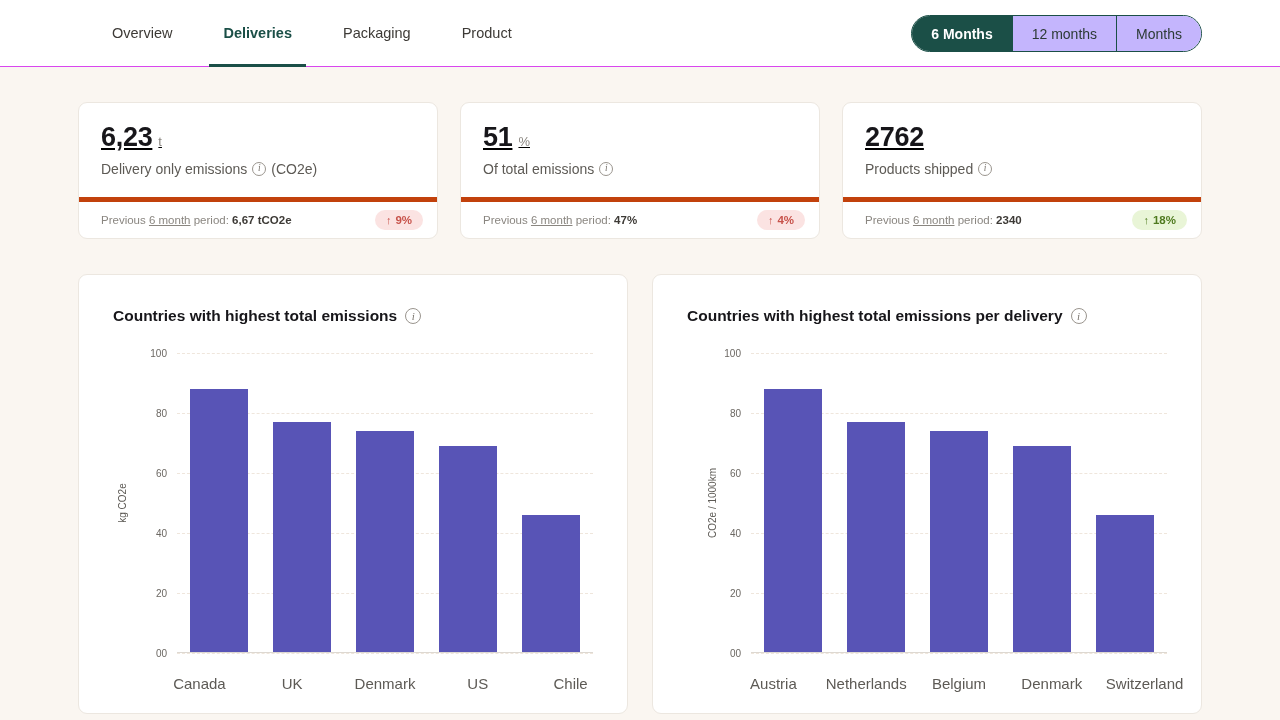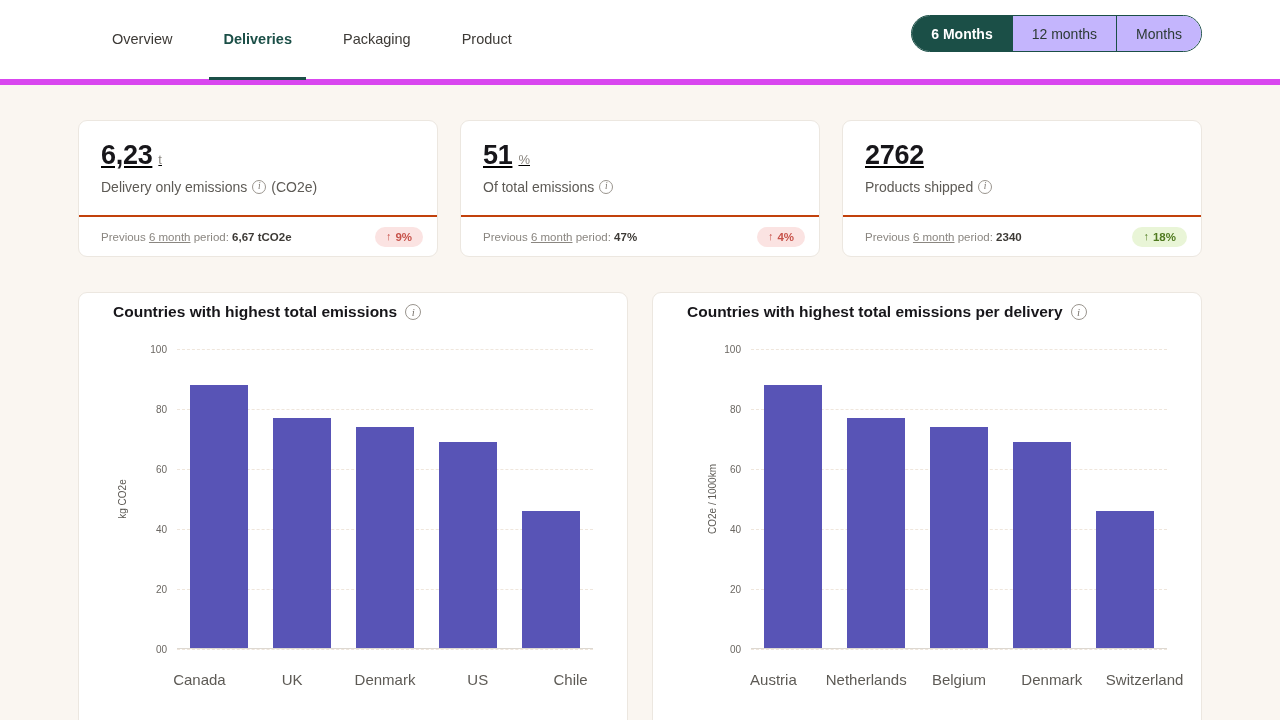--- a/index.html
+++ b/index.html
@@ -5,23 +5,23 @@
   * { box-sizing: border-box; margin: 0; padding: 0; }
   html, body {
     width: 1280px; height: 720px;
     background: #faf6f1;
     font-family: "Liberation Sans", sans-serif;
     overflow: hidden;
   }
 
   
   .header {
-    height: 85px;
+    height: 67px;
     background: #ffffff;
-    border-bottom: 6px solid #d946ef;
+    border-bottom: 1px solid #d946ef;
     display: flex;
     align-items: stretch;
     position: relative;
   }
   .tabs {
     display: flex;
     align-items: stretch;
     margin-left: 98px;
     gap: 0;
   }
@@ -104,21 +104,21 @@
   .kpi-unit { font-size: 13px; color: #8a8680; }
   .kpi-label-line {
     display: flex;
     align-items: center;
     gap: 5px;
     margin-top: 8px;
     font-size: 14px;
     color: #5d5a55;
   }
   .kpi-footer {
-    border-top: 2px solid #c2410c;
+    border-top: 5px solid #c2410c;
     height: 41px;
     display: flex;
     align-items: center;
     justify-content: space-between;
     padding: 0 14px 0 22px;
   }
   .kpi-prev {
     font-size: 11.5px;
     color: #8a8680;
   }
@@ -141,21 +141,21 @@
     display: flex;
     gap: 24px;
     padding: 35px 78px 0 78px;
   }
   .chart-card {
     flex: 1;
     background: #ffffff;
     border: 1px solid #ece7e0;
     border-radius: 9px;
     height: 440px;
-    padding: 10px 24px 0 24px;
+    padding: 32px 24px 0 24px;
     position: relative;
   }
   .chart-title-line {
     display: flex;
     align-items: center;
     gap: 8px;
     margin-left: 10px;
   }
   .chart-title {
     font-size: 15.5px;

